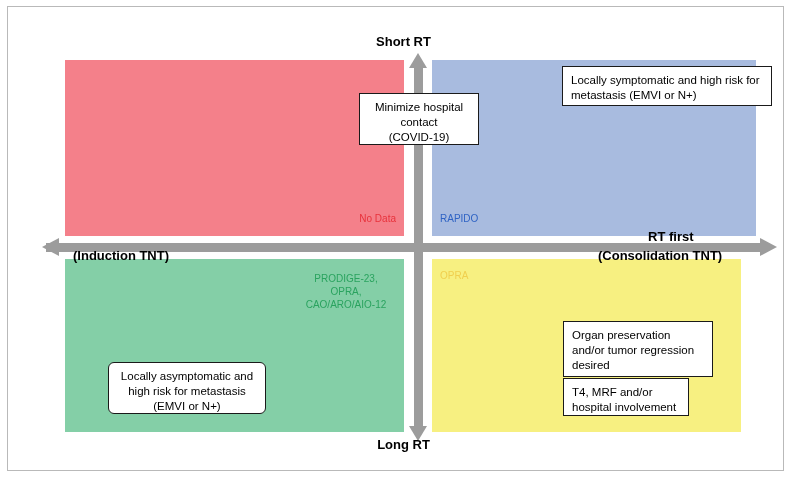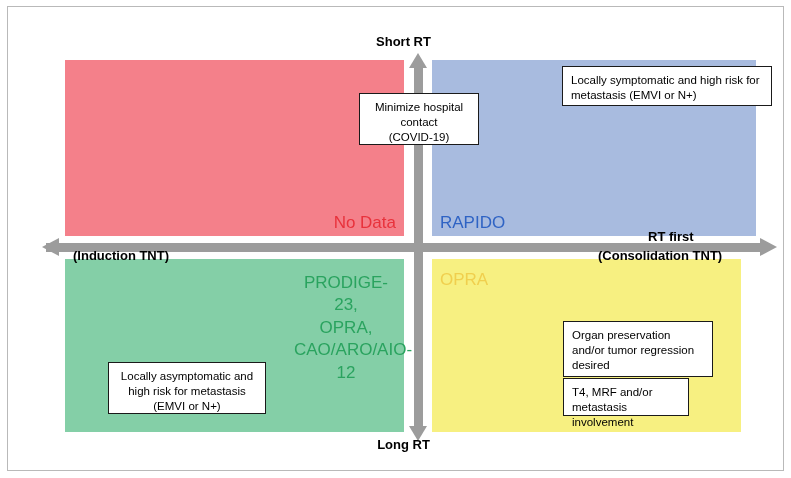--- a/index.html
+++ b/index.html
@@ -105,21 +105,21 @@
   }
   #box-covid     { left: 351px; top: 86px;  width: 120px; height: 52px; text-align: center; }
   #box-locsym    { left: 554px; top: 59px;  width: 210px; height: 40px; text-align: left; }
   #box-locasym   { left: 100px; top: 355px; width: 158px; height: 52px; text-align: center; }
   #box-organ     { left: 555px; top: 314px; width: 150px; height: 56px; text-align: left; }
   #box-t4        { left: 555px; top: 371px; width: 126px; height: 38px; text-align: left; }
 
   
   .trial-label {
     position: absolute;
-    font-size: 17px;
+    font-size: 10px;
     line-height: 1.32;
     white-space: pre-line;
   }
   #trial-nodata   { left: 296px; top: 205px; width: 92px; text-align: right; color: #e8323c; }
   #trial-rapido   { left: 432px; top: 205px; color: #2f63c4; }
   #trial-prodige  { left: 286px; top: 265px; width: 104px; text-align: center; color: #2aa35f; }
   #trial-opra     { left: 432px; top: 262px; color: #f0cf4e; }
 </style>
 </head>
 <body>
@@ -160,20 +160,20 @@
 OPRA,
 CAO/ARO/AIO-12</div>
 
     <div class="trial-label" id="trial-opra" style="color: rgb(240, 207, 78);">OPRA</div>
 
     <div class="callout" id="box-covid" style="white-space: pre-line;">Minimize hospital contact
 (COVID-19)</div>
 
     <div class="callout" id="box-locsym" style="white-space: pre-line;">Locally symptomatic and high risk for metastasis (EMVI or N+)</div>
 
-    <div class="callout" id="box-locasym" style="white-space: pre-line;">Locally asymptomatic and high risk for metastasis (EMVI or N+)</div>
+    <div class="callout" id="box-locasym" style="white-space: pre-line; border-radius: 6px;">Locally asymptomatic and high risk for metastasis (EMVI or N+)</div>
 
     <div class="callout" id="box-organ" style="white-space: pre-line;">Organ preservation and/or tumor regression desired</div>
 
-    <div class="callout" id="box-t4" style="white-space: pre-line;">T4, MRF and/or metastasis involvement</div>
+    <div class="callout" id="box-t4" style="white-space: pre-line;">T4, MRF and/or hospital involvement</div>
 
   </div>
 </div>
 
 </body></html>

